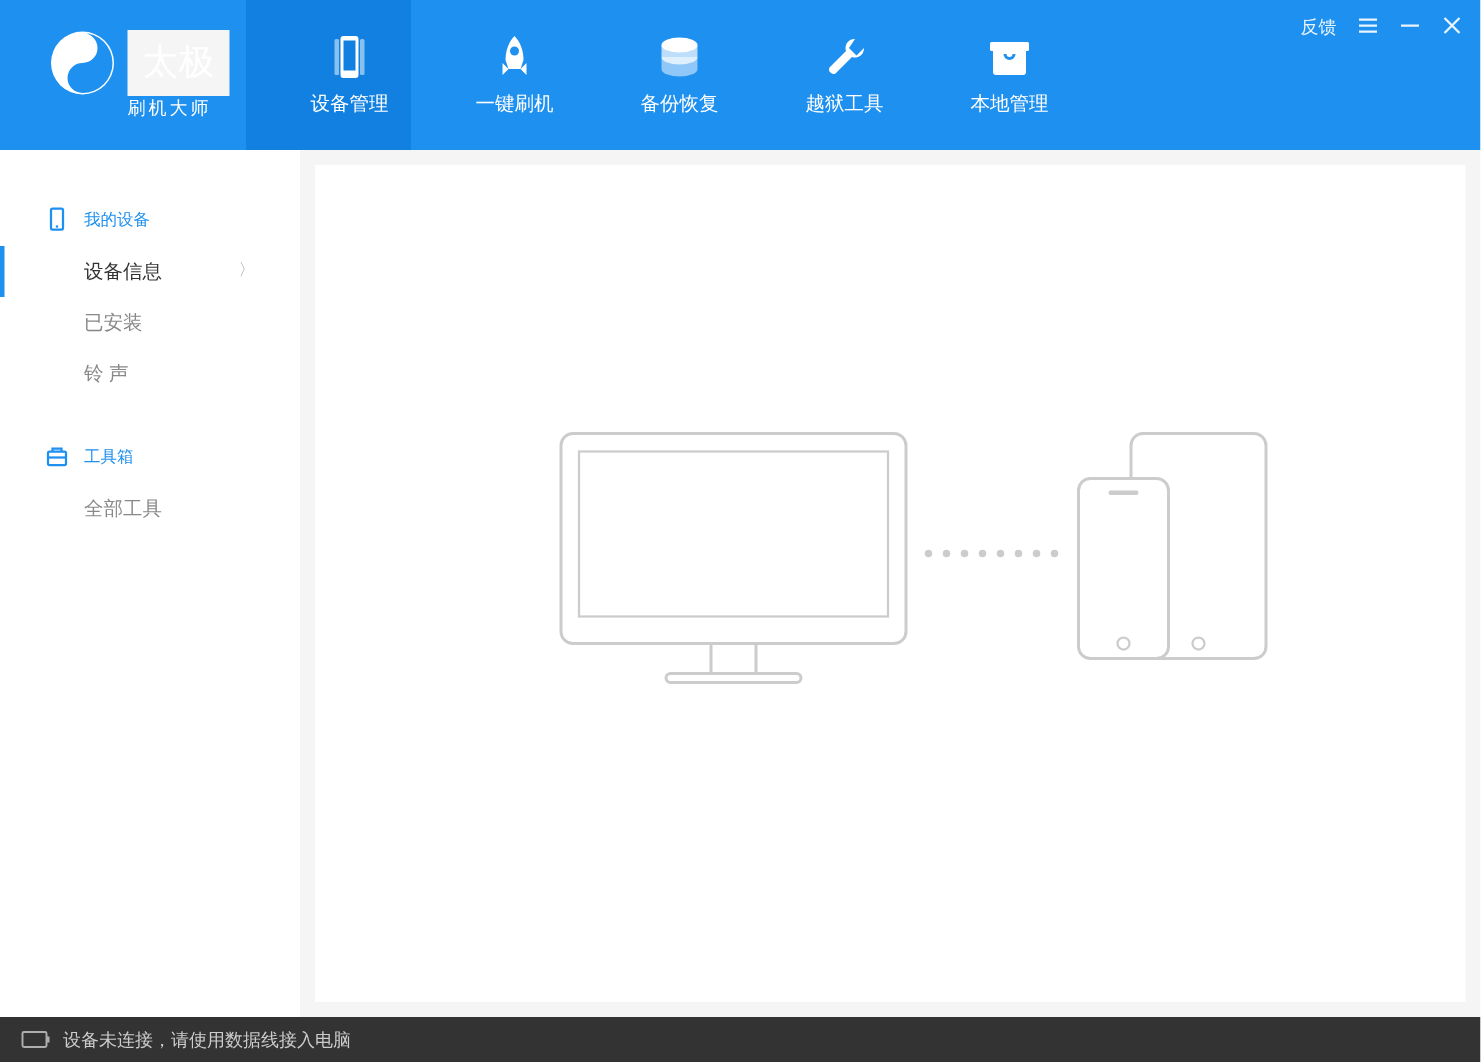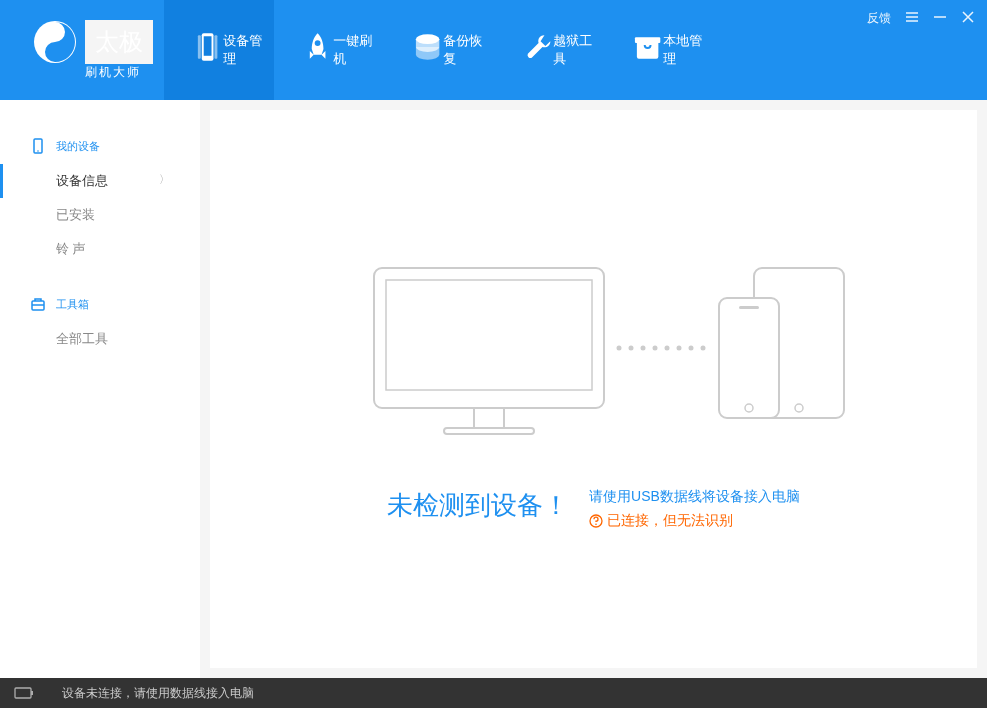--- a/index.html
+++ b/index.html
@@ -7,21 +7,21 @@
 
 
 .header { height: 100px; background: #1e90f0; display: flex; align-items: center; position: relative; }
 .logo-area { display: flex; align-items: flex-start; padding-left: 33px; width: 164px; }
 .logo-icon { width: 44px; height: 44px; }
 .logo-text { color: #fff; margin-left: 8px; }
 .logo-text .main { font-size: 24px; line-height: 1; }
 .logo-text .sub { font-size: 12px; letter-spacing: 2px; }
 
 .nav { display: flex; height: 100%; }
-.nav-item { width: 110px; height: 100%; display: flex; flex-direction: row; align-items: center; justify-content: center; color: #fff; cursor: pointer; padding-left: 28px; }
+.nav-item { width: 110px; height: 100%; display: flex; flex-direction: column; align-items: center; justify-content: center; color: #fff; cursor: pointer; padding-left: 28px; }
 .nav-item.active { background: #1180e0; }
 .nav-icon { width: 32px; height: 32px; margin-bottom: 6px; }
 .nav-label { font-size: 13px; }
 
 .window-controls { position: absolute; top: 10px; right: 12px; display: flex; align-items: flex-end; gap: 14px; color: #fff; font-size: 12px; }
 .window-controls .ctrl { cursor: pointer; opacity: 0.9; }
 
 
 .body { display: flex; height: 578px; }
 .sidebar { width: 200px; padding-top: 28px; background: #fff; }
@@ -36,21 +36,21 @@
 .main { flex: 1; background: #f5f5f5; padding: 10px; }
 .content-panel { background: #fff; width: 100%; height: 100%; display: flex; flex-direction: column; align-items: center; justify-content: center; }
 .illustration { margin-bottom: 40px; }
 .msg-row { display: flex; align-items: flex-start; gap: 20px; }
 .msg-main { color: #1e90f0; font-size: 26px; }
 .msg-side { display: flex; flex-direction: column; gap: 6px; font-size: 14px; }
 .msg-hint { color: #1e90f0; }
 .msg-warn { color: #f60; display: flex; align-items: center; gap: 4px; }
 
 
-.footer { height: 30px; background: #333; color: #ccc; display: flex; align-items: center; padding: 0 14px; font-size: 12px; gap: 28px; }
+.footer { height: 30px; background: #333; color: #ccc; display: flex; align-items: center; padding: 0 14px; font-size: 12px; gap: 8px; }
 .footer-icon { opacity: 0.8; }
 </style>
 </head>
 <body>
 
 <div class="header">
   <div class="logo-area">
     <svg class="logo-icon" viewBox="0 0 44 44">
       <circle cx="22" cy="22" r="21" fill="#fff"></circle>
       <path d="M22 2 A20 20 0 0 1 22 42 A10 10 0 0 1 22 22 A10 10 0 0 0 22 2 Z" fill="#1e90f0"></path>
@@ -180,34 +180,20 @@
         </g>
 
         <rect x="420" y="20" width="90" height="150" rx="8" fill="none" stroke="#ccc" stroke-width="2"></rect>
         <circle cx="465" cy="160" r="4" fill="none" stroke="#ccc" stroke-width="1.5"></circle>
 
         <rect x="385" y="50" width="60" height="120" rx="8" fill="#fff" stroke="#ccc" stroke-width="2"></rect>
         <circle cx="415" cy="160" r="4" fill="none" stroke="#ccc" stroke-width="1.5"></circle>
         <rect x="405" y="58" width="20" height="3" rx="1.5" fill="#ccc"></rect>
       </svg>
 
-      <div class="msg-row">
-        <div class="msg-main">未检测到设备！</div>
-        <div class="msg-side">
-          <div class="msg-hint">请使用USB数据线将设备接入电脑</div>
-          <div class="msg-warn">
-            <svg width="14" height="14" viewBox="0 0 14 14">
-                <circle cx="7" cy="7" r="6" fill="none" stroke="#f60" stroke-width="1.3"></circle>
-                <path d="M5 5.2 A2 2 0 1 1 7 7.2 V8" fill="none" stroke="#f60" stroke-width="1.3"></path>
-                <circle cx="7" cy="10.2" r="0.8" fill="#f60"></circle>
-              </svg>
-            <span>已连接，但无法识别</span>
-          </div>
-        </div>
-      </div>
     </div>
   </div>
 </div>
 
 <div class="footer">
   <svg class="footer-icon" width="20" height="12" viewBox="0 0 20 12">
       <rect x="1" y="1" width="16" height="10" rx="1" fill="none" stroke="#ccc" stroke-width="1.3"></rect>
       <rect x="17" y="4" width="2" height="4" fill="#ccc"></rect>
     </svg>
   <span>设备未连接，请使用数据线接入电脑</span>

